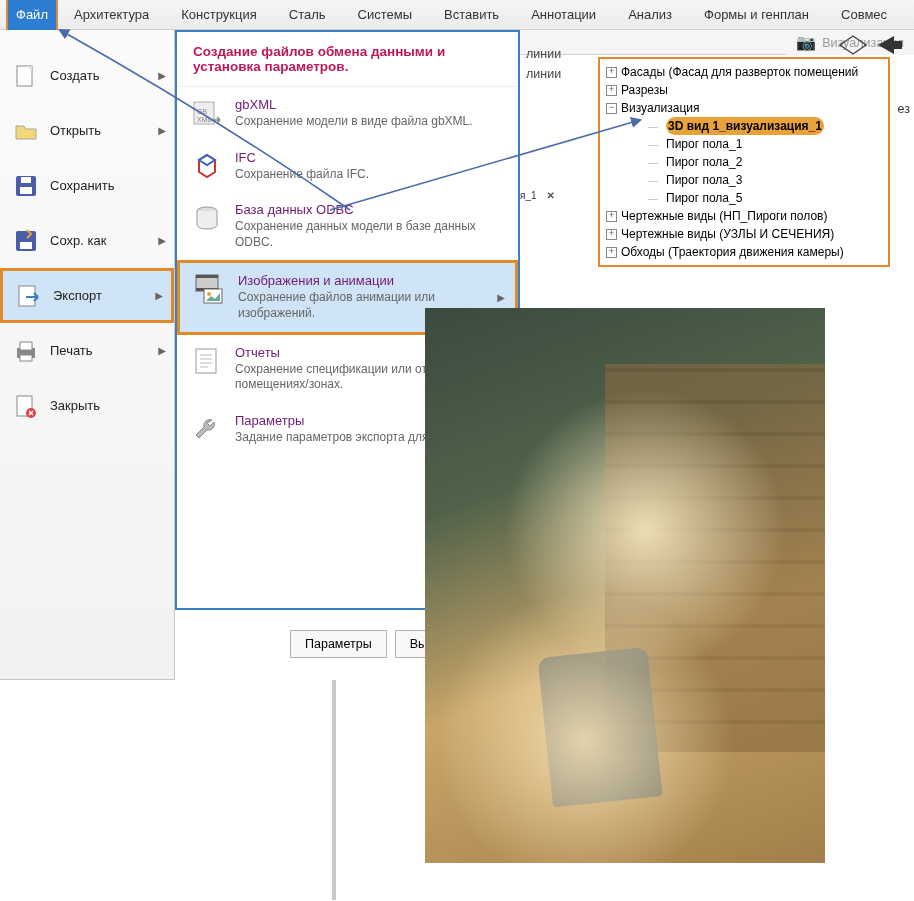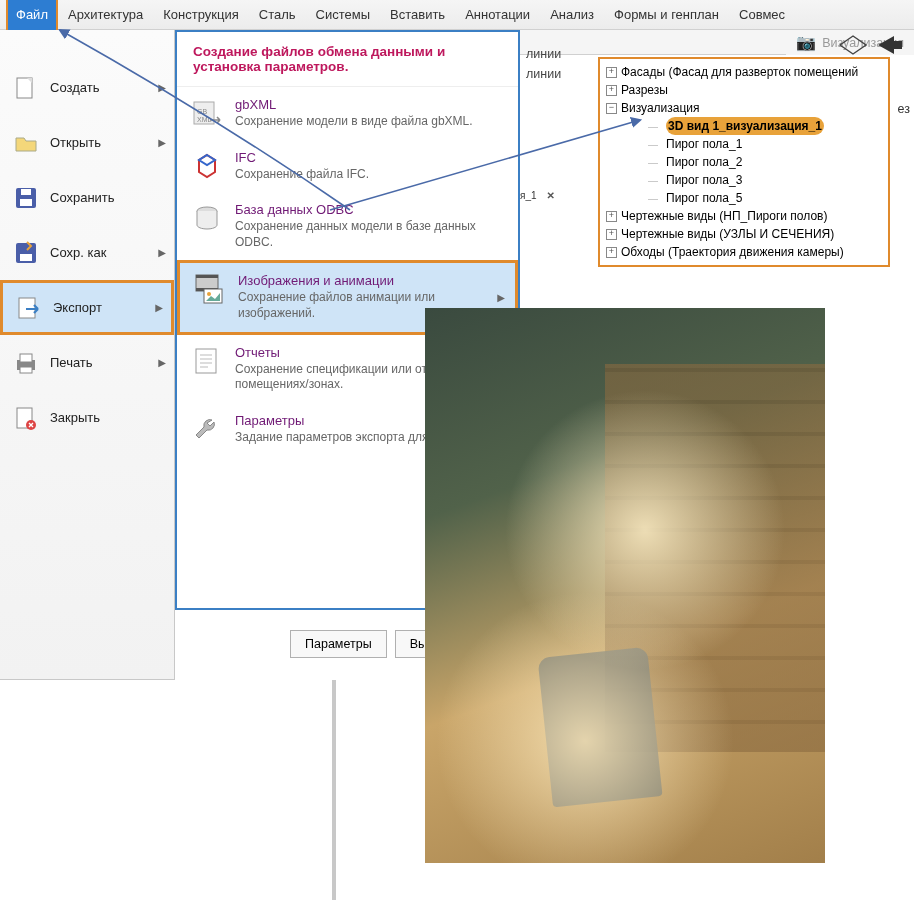--- a/index.html
+++ b/index.html
@@ -1,28 +1,28 @@
 <!DOCTYPE html>
 <html><head>
 <meta charset="utf-8">
 <style>
 * { box-sizing: border-box; margin: 0; padding: 0; font-family: "Segoe UI", Tahoma, sans-serif; }
 body { width: 914px; height: 901px; background: #fff; overflow: hidden; position: relative; }
 
 
 .menubar { display: flex; height: 30px; background: linear-gradient(#f5f5f5,#ececec); border-bottom: 1px solid #d0d0d0; align-items: center; padding-left: 6px; gap: 0; }
-.menubar-item { padding: 5px 10px; font-size: 13px; color: #333; cursor: pointer; }
+.menubar-item { padding: 5px 16px; font-size: 13px; color: #333; cursor: pointer; }
 .menubar-item.active { background: #2d7dd2; color: #fff; border: 2px solid #e08a2c; padding: 18px 8px; }
 
 
 .ribbon { height: 25px; background: #f5f5f5; border-bottom: 1px solid #d0d0d0; display:flex; align-items:center; padding-left:120px; gap:4px; }
 .ribbon .iconbox { width:16px; height:16px; border:1px solid #999; background:#fff; display:inline-block; }
 
 
-.file-menu { position:absolute; left:0; top:30px; width:175px; background:linear-gradient(#fbfbfb,#f2f2f2); border-right:1px solid #c8c8c8; padding-top:30px; height:650px; border-bottom:1px solid #c8c8c8;}
+.file-menu { position:absolute; left:0; top:30px; width:175px; background:linear-gradient(#fbfbfb,#f2f2f2); border-right:1px solid #c8c8c8; padding-top:18px; height:650px; border-bottom:1px solid #c8c8c8;}
 .file-item { display:flex; align-items:center; height:55px; padding:0 12px; gap:10px; cursor:pointer; position:relative; }
 .file-item .arrow-r { position:absolute; right:8px; color:#666; font-size:10px; }
 .file-item.highlighted { background:#cfe4f7; border:3px solid #e08a2c; }
 .file-icon { width:28px; height:28px; display:flex; align-items:center; justify-content:center; }
 .file-label { font-size:13px; color:#222; }
 
 
 .export-panel { position:absolute; left:175px; top:30px; width:345px; background:#fff; border:2px solid #3b7fc4; height:580px; display:flex; flex-direction:column; }
 .export-header { padding:12px 16px; font-size:13.5px; font-weight:bold; color:#be185d; border-bottom:1px solid #eee; }
 .export-item { display:flex; padding:10px 14px; gap:12px; cursor:pointer; position:relative; }

